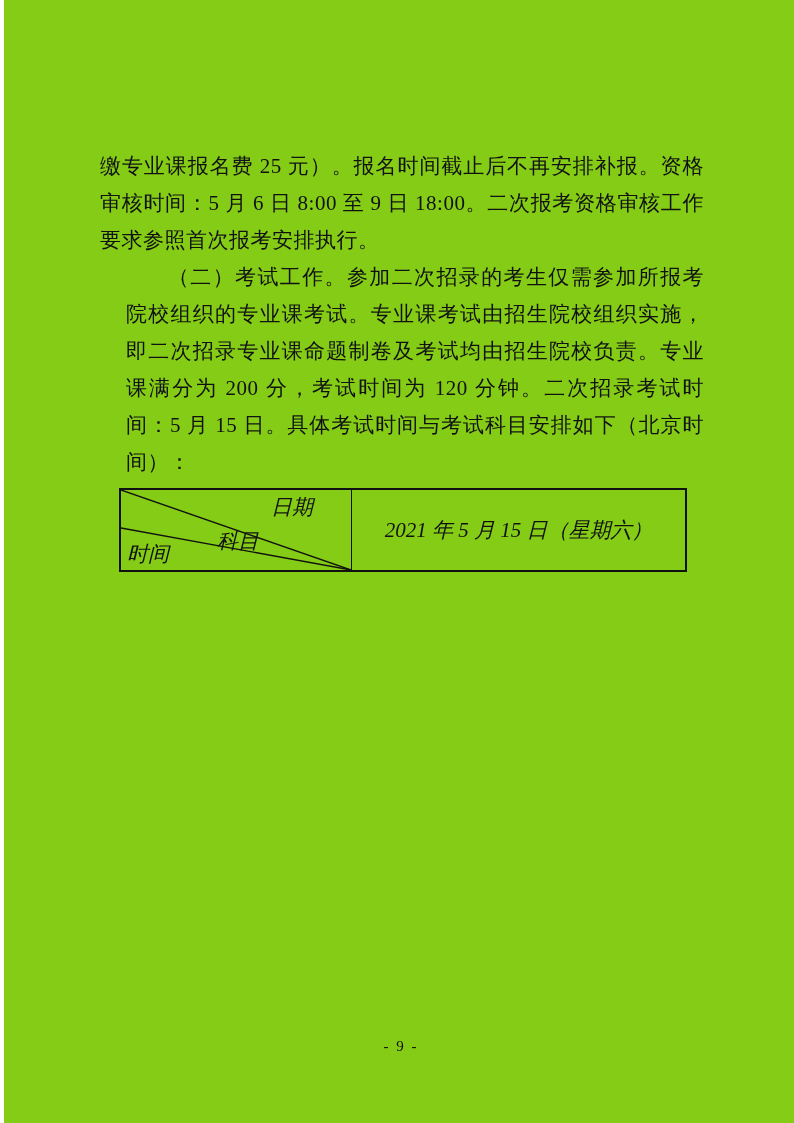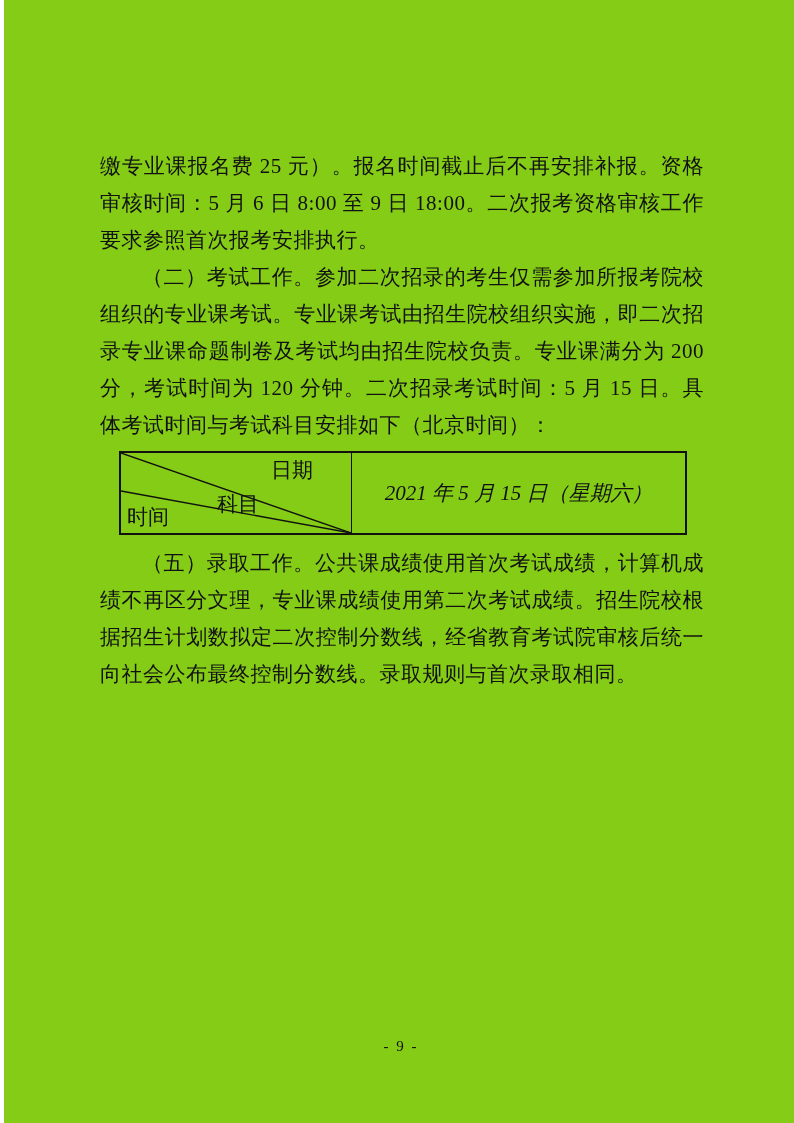--- a/index.html
+++ b/index.html
@@ -17,41 +17,41 @@
   .content{
     position:absolute;left:96px;top:148px;width:604px;
   }
   p.body-para{
     margin:0;
     font-size:21px;
     line-height:37px;
     text-align:justify;
     letter-spacing:0.5px;
   }
-  p.body-para.indent{text-indent:2em;}
+  p.body-para.indent{text-indent:2em;margin-left:26px;}
   
   .sched-table{
     margin:7px 0 10px 19px;
     width:563px;
     border-collapse:collapse;
     table-layout:fixed;
   }
   .sched-table td{
     border:1px solid #111111;
     font-size:21px;
     text-align:center;
     vertical-align:middle;
     padding:0;
   }
   .sched-table{border:2px solid #111111;}
   .col-time{width:230px;}
   .col-date{width:333px;font-style:italic;}
   .hdr-row td{height:80px;}
   .data-row td{height:50px;}
-  .corner-cell{position:relative;overflow:hidden;}
+  .corner-cell{position:relative;overflow:hidden;font-style:italic;}
   .corner-cell svg{position:absolute;left:0;top:0;width:100%;height:100%;}
   .corner-lbl{position:absolute;font-size:21px;line-height:21px;white-space:nowrap;}
   .lbl-date{top:7px;right:38px;}
   .lbl-subject{top:31px;left:96px;margin-top:10px;}
   .lbl-time{bottom:5px;left:6px;}
   .footer-pagenum{
     position:absolute;left:0;top:1038px;width:794px;
     text-align:center;
     font-size:15px;
     letter-spacing:2px;
@@ -81,19 +81,18 @@
             <span class="corner-lbl lbl-subject">科目</span>
             <span class="corner-lbl lbl-time">时间</span>
           </td>
           <td class="col-date">2021 年 5 月 15 日（星期六）</td>
         </tr>
       </tbody>
     </table>
 
 
 
-    <p class="body-para indent">（五）录取工作。公共课成绩使用首次考试成绩，计算机成绩不再区分文理，专业课成绩使用第二次考试成绩。招生院校根据招生计划数拟定二次控制分数线，经省教育考试院审核后统一向社会公布最终控制分数线。录取规则与首次录取相同。</p>
 
   </div>
 
   <div class="footer-pagenum">- 9 -</div>
 
 </div>
 
 </body></html>

